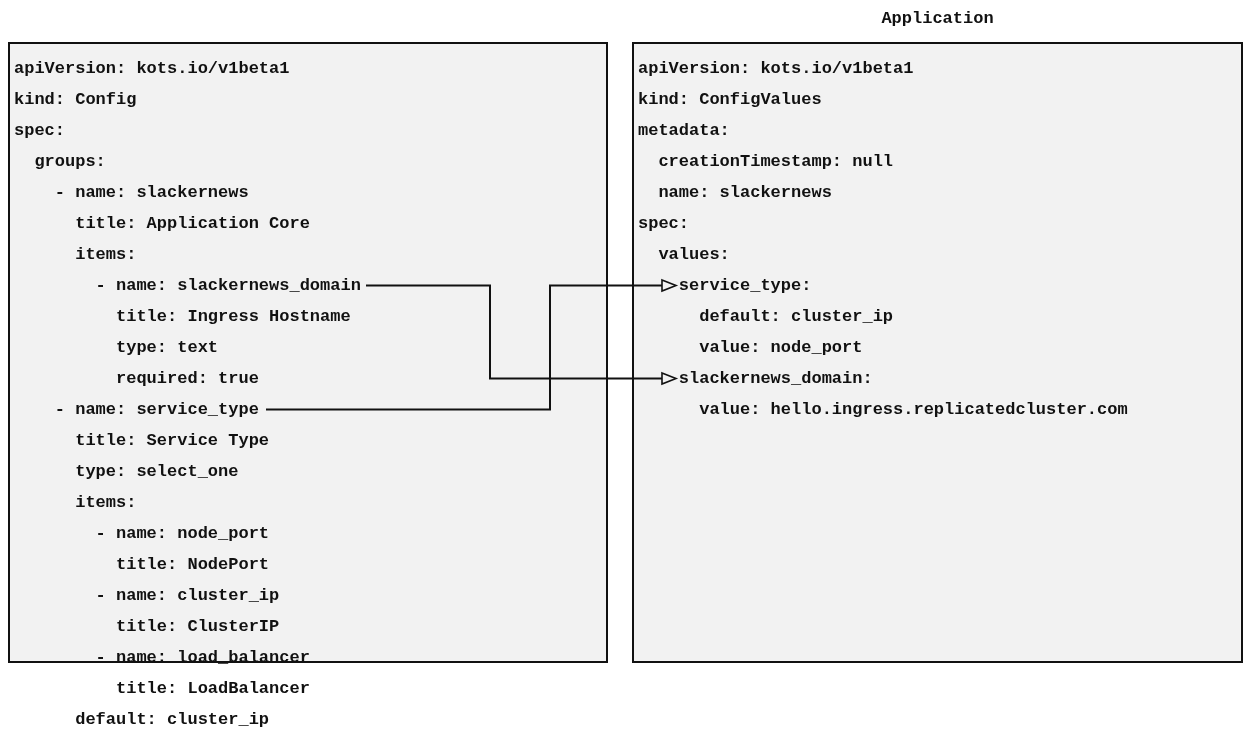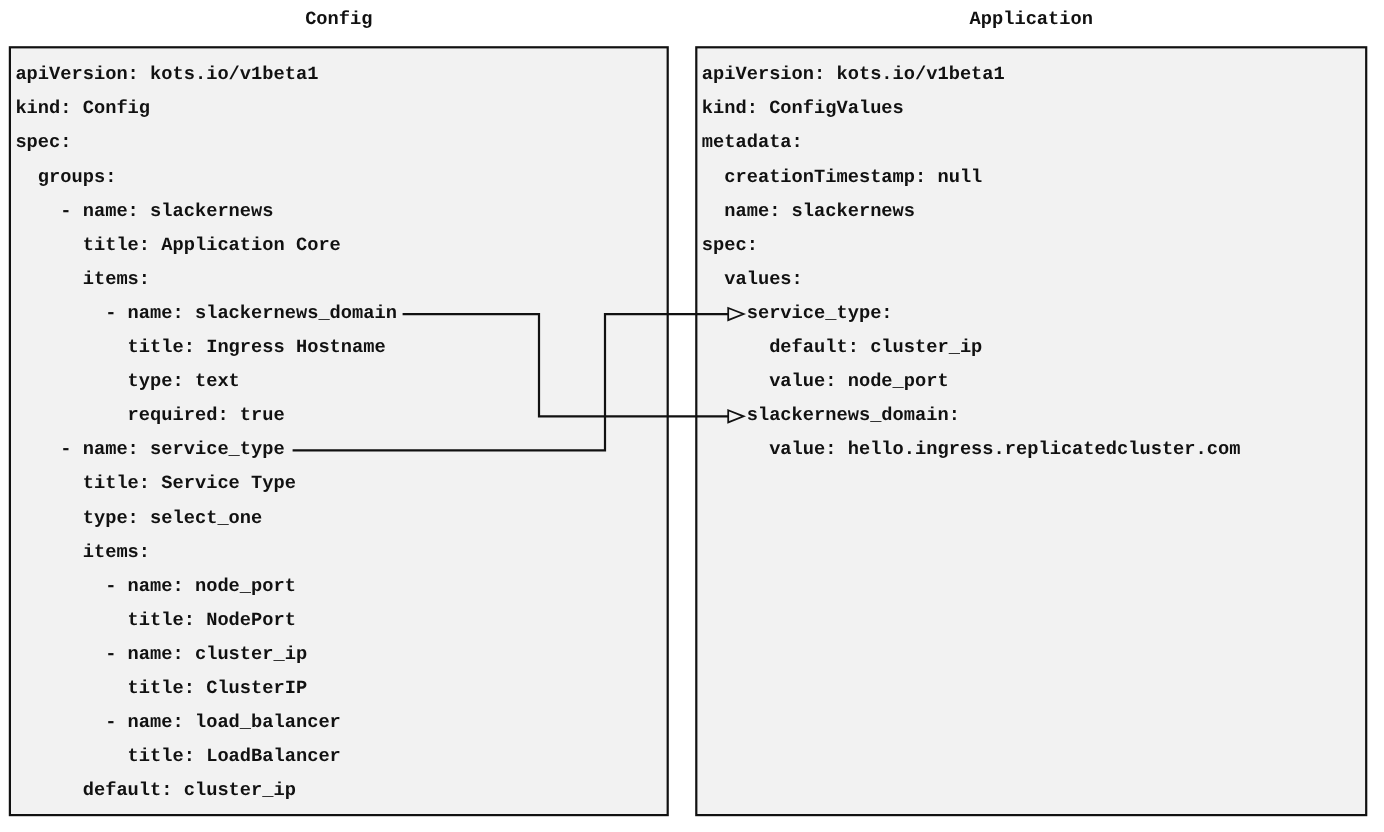--- a/index.html
+++ b/index.html
@@ -28,21 +28,21 @@
     font-weight: bold;
     font-size: 17px;
     letter-spacing: 0px;
     color: var(--text-color, #111111);
   }
   .panel-title.left  { left: 8px;   width: 600px; }
   .panel-title.right { left: 632px; width: 611px; }
   .panel {
     position: absolute;
     top: 42px;
-    height: 700px;
+    height: 621px;
     box-sizing: border-box;
     background: var(--panel-bg, #f2f2f2);
     border: 2px solid var(--panel-border, #111111);
   }
   .panel.left  { left: 8px;   width: 600px; }
   .panel.right { left: 632px; width: 611px; }
   pre.yaml {
     margin: 0;
     padding: 9px 0 0 4px;
     font-family: "Liberation Mono", "DejaVu Sans Mono", monospace;
@@ -67,21 +67,20 @@
     stroke: var(--arrow-color, #111111);
     stroke-width: 1.6;
     stroke-linejoin: miter;
   }
 </style>
 </head>
 <body>
 
 <div class="canvas">
 
-  <div class="panel-title left">Config</div>
 
   <div class="panel-title right">Application</div>
 
   <div class="panel left">
     <pre class="yaml">apiVersion: kots.io/v1beta1
 kind: Config
 spec:
   groups:
     - name: slackernews
       title: Application Core

